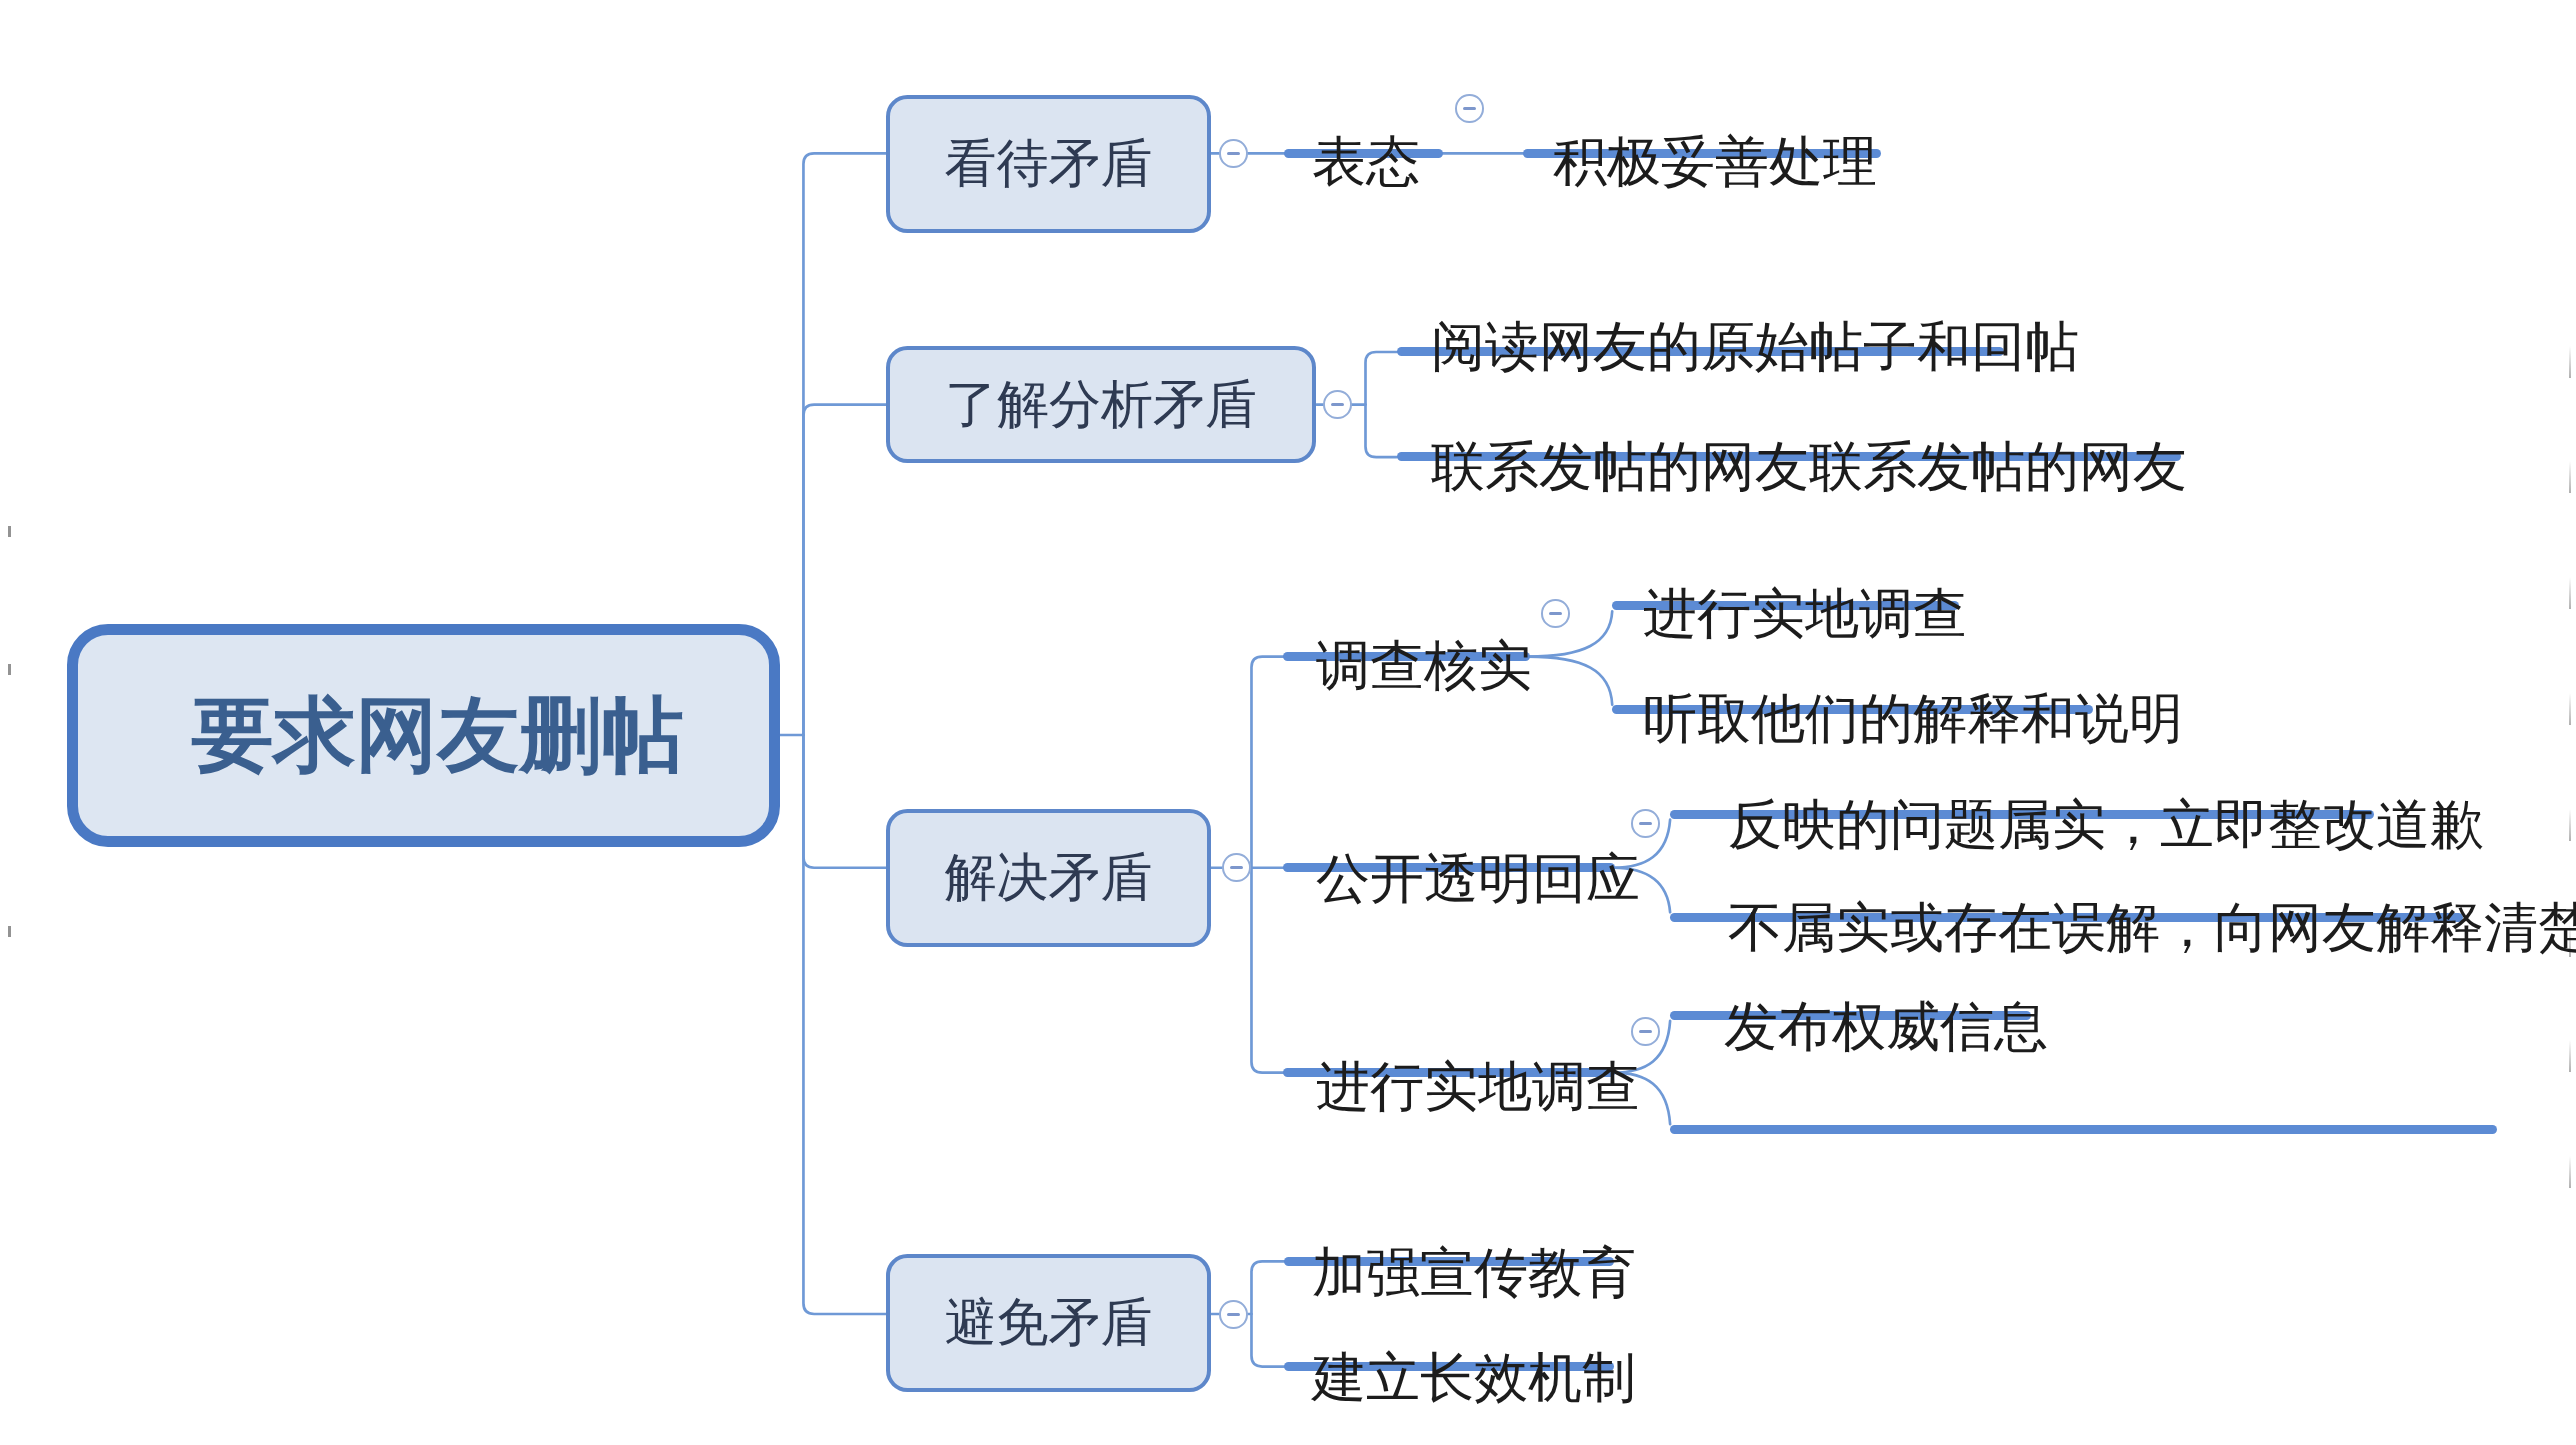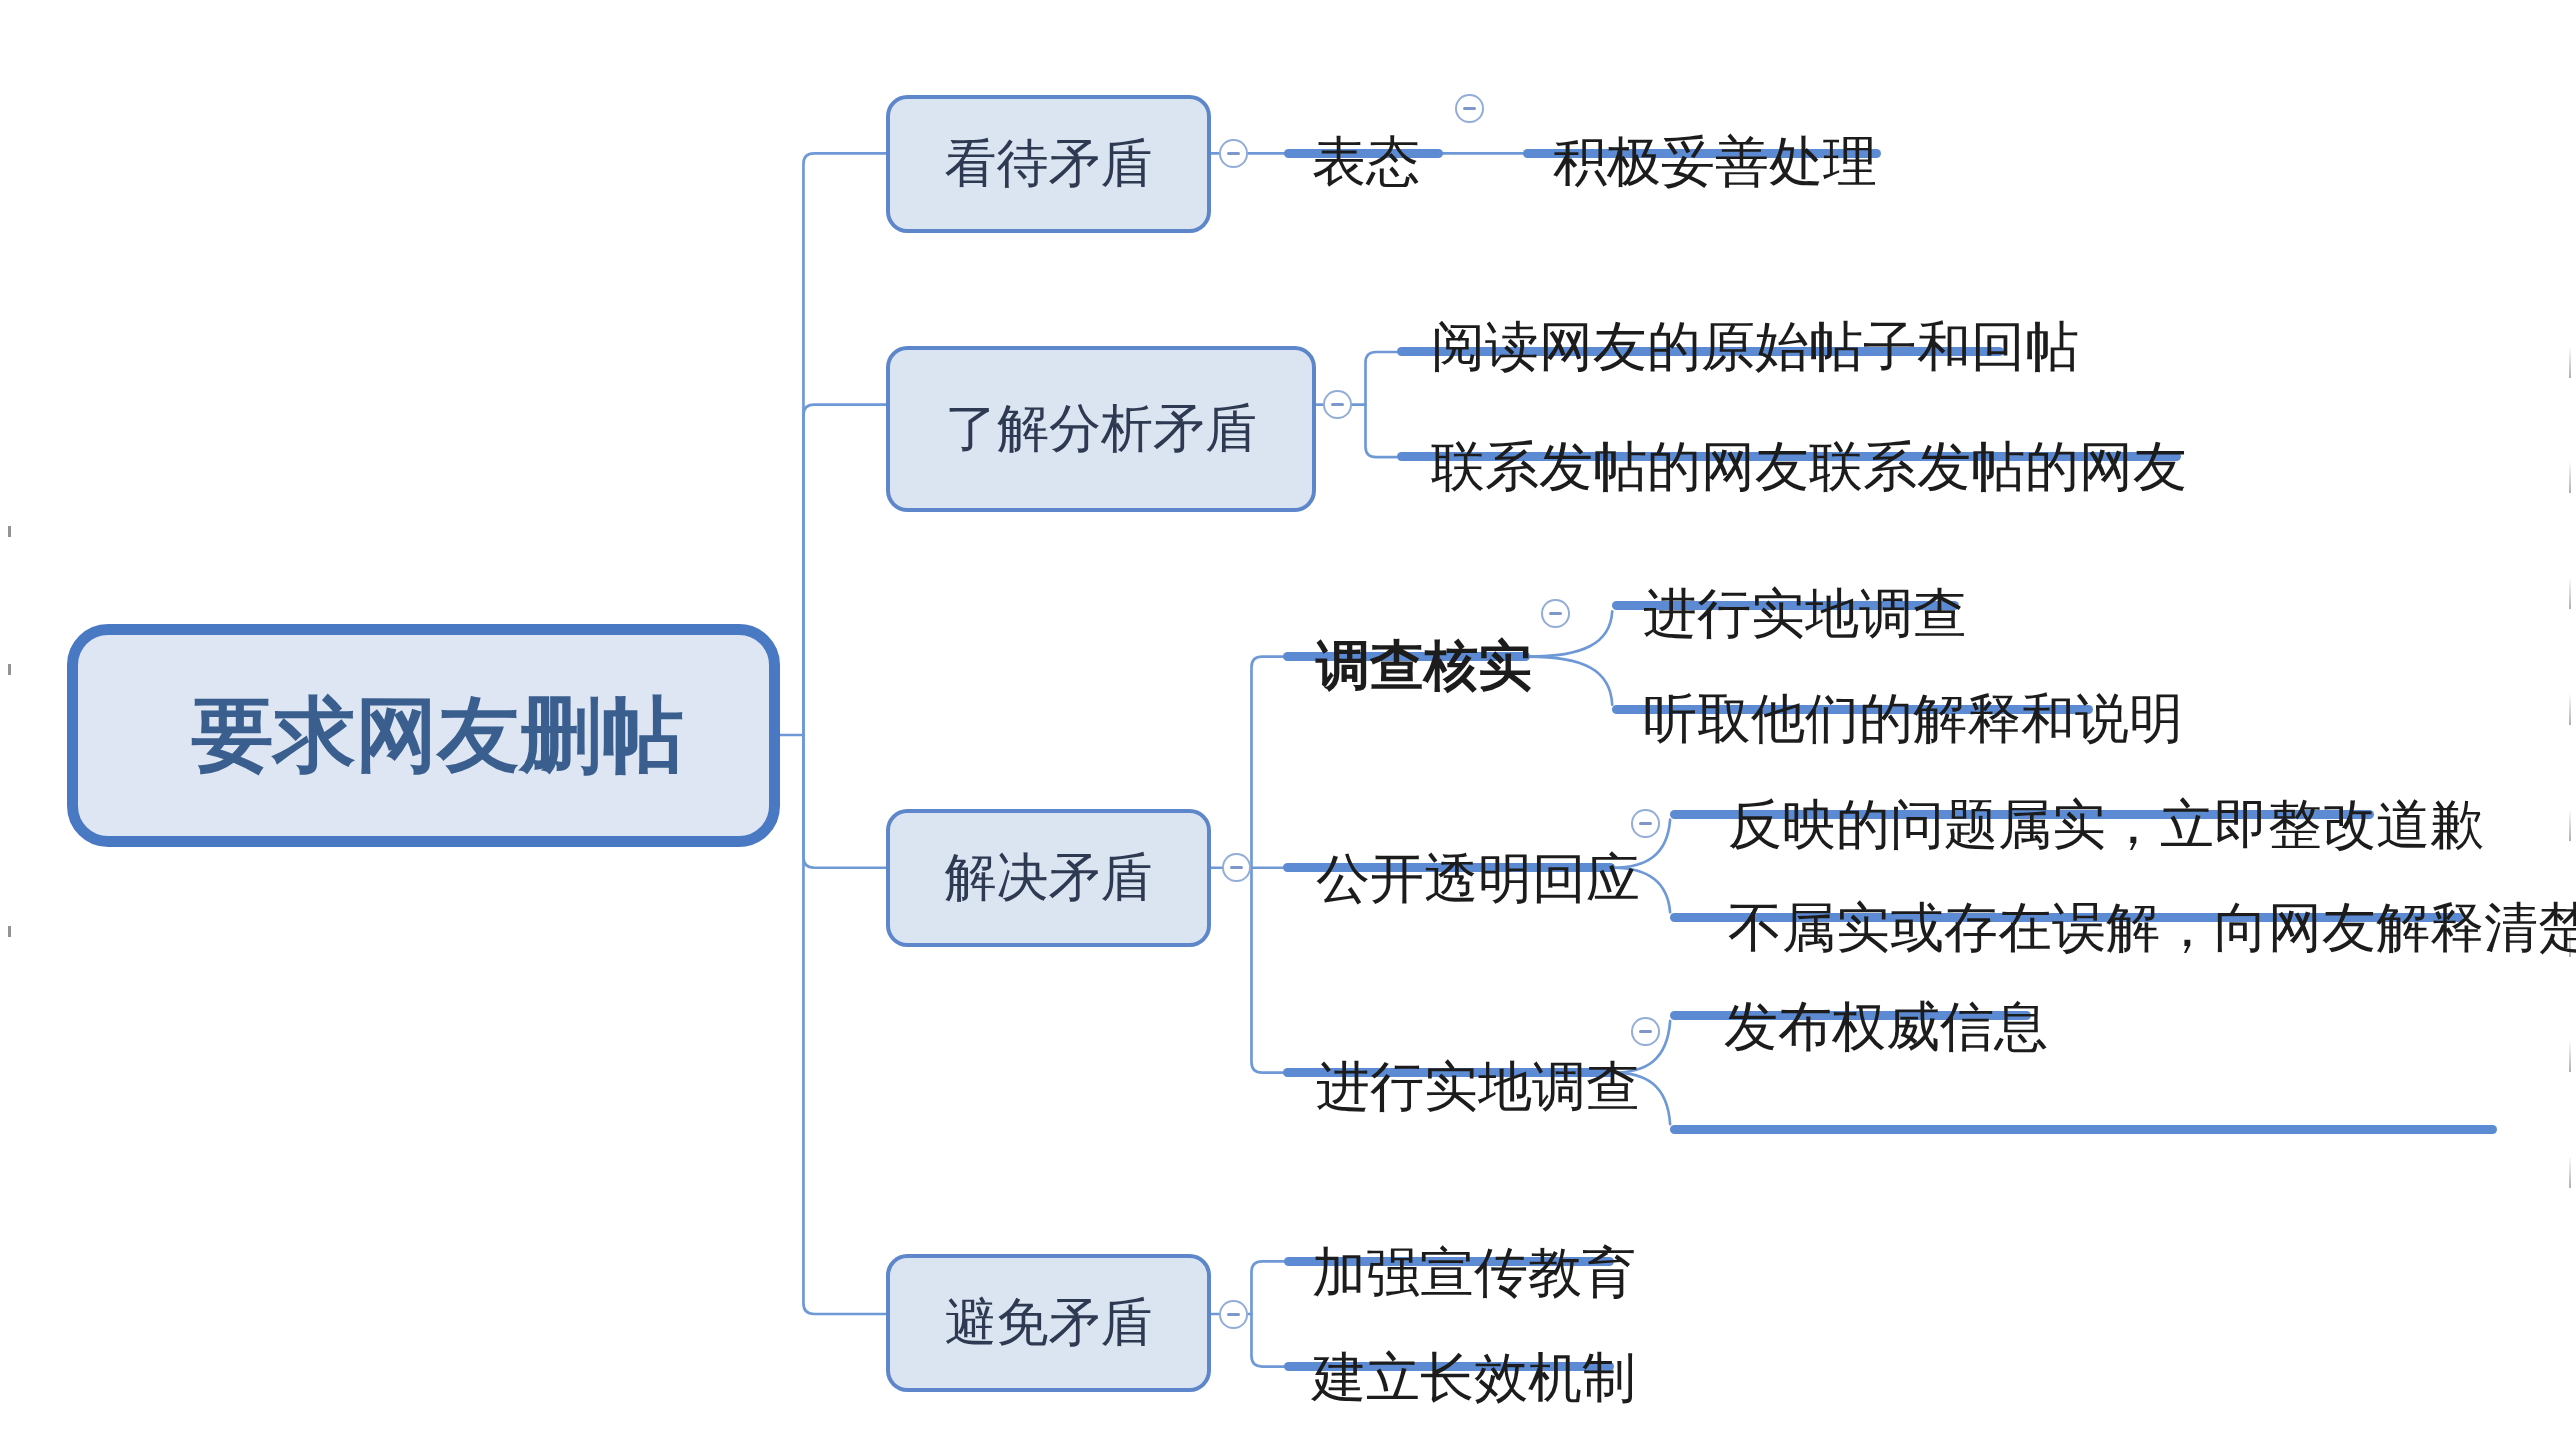--- a/index.html
+++ b/index.html
@@ -60,35 +60,35 @@
     <path d="M1811,974 C1848,974 1872,988 1875,1024"></path>
     <path d="M1811,1204 C1848,1204 1872,1190 1875,1146"></path>
     <path d="M1811,1204 C1848,1204 1872,1218 1875,1262"></path>
     <path d="M1360,1475 L1405,1475"></path>
     <path d="M1442,1416 L1417,1416 Q1405,1416 1405,1428 L1405,1522 Q1405,1534 1417,1534 L1442,1534"></path>
   </svg>
 
   <div class="rootbox" style="left:67px;top:624px;width:713px;height:223px;padding-left:28px;">要求网友删帖</div>
 
   <div class="box" style="left:886px;top:85px;width:325px;height:138px;">看待矛盾</div>
-  <div class="box" style="left:886px;top:336px;width:430px;height:166px;">了解分析矛盾</div>
+  <div class="box" style="left:886px;top:336px;width:430px;height:117px;">了解分析矛盾</div>
   <div class="box" style="left:886px;top:799px;width:325px;height:138px;">解决矛盾</div>
   <div class="box" style="left:886px;top:1244px;width:325px;height:138px;">避免矛盾</div>
 
   <div class="txt" style="left:1312px;top:86px;">表态</div>
   <div class="bar" style="left:1284px;top:149px;width:159px;"></div>
   <div class="txt" style="left:1553px;top:86px;">积极妥善处理</div>
   <div class="bar" style="left:1523px;top:149px;width:358px;"></div>
 
   <div class="txt" style="left:1431px;top:271px;">阅读网友的原始帖子和回帖</div>
   <div class="bar" style="left:1397px;top:347px;width:607px;"></div>
   <div class="txt" style="left:1431px;top:391px;">联系发帖的网友联系发帖的网友</div>
   <div class="bar" style="left:1397px;top:452px;width:784px;"></div>
 
-  <div class="txt" style="left:1316px;top:590px;font-weight:bold;">调查核实</div>
+  <div class="txt" style="left:1316px;top:590px;">调查核实</div>
   <div class="bar" style="left:1283px;top:652px;width:247px;"></div>
   <div class="txt" style="left:1643px;top:539px;font-family:Liberation Serif, serif;">进行实地调查</div>
   <div class="bar" style="left:1612px;top:601px;width:347px;"></div>
   <div class="txt" style="left:1643px;top:643px;">听取他们的解释和说明</div>
   <div class="bar" style="left:1612px;top:705px;width:481px;"></div>
 
   <div class="txt" style="left:1316px;top:803px;">公开透明回应</div>
   <div class="bar" style="left:1283px;top:863px;width:332px;"></div>
   <div class="txt" style="left:1728px;top:749px;">反映的问题属实，立即整改道歉</div>
   <div class="bar" style="left:1670px;top:810px;width:704px;"></div>

